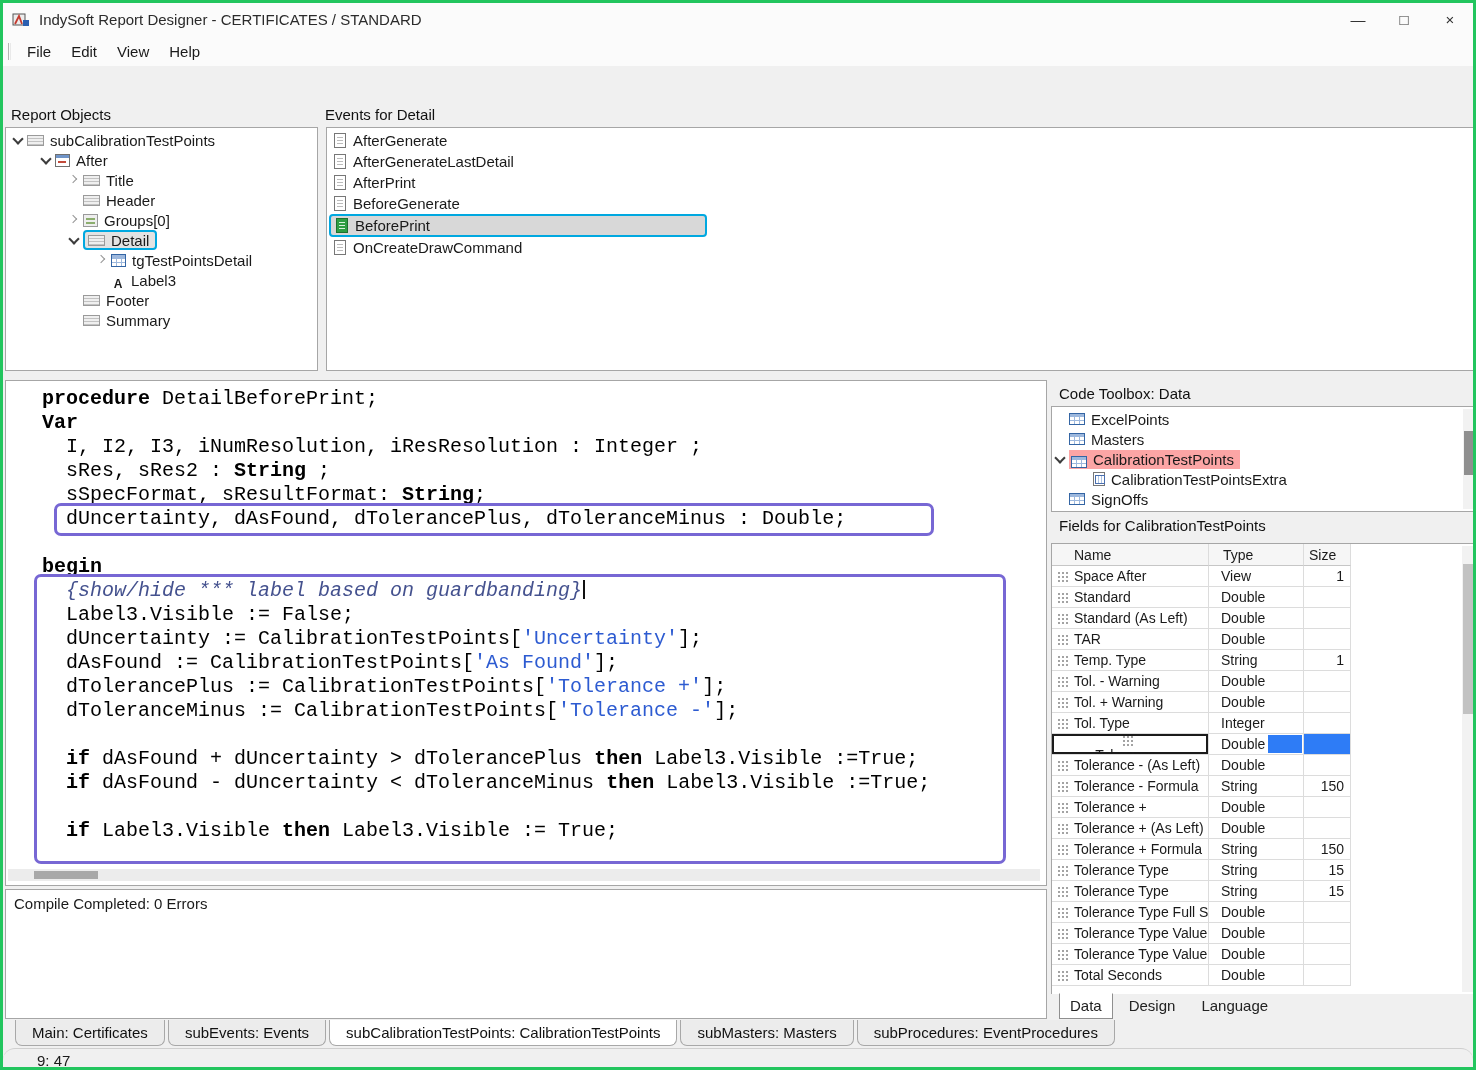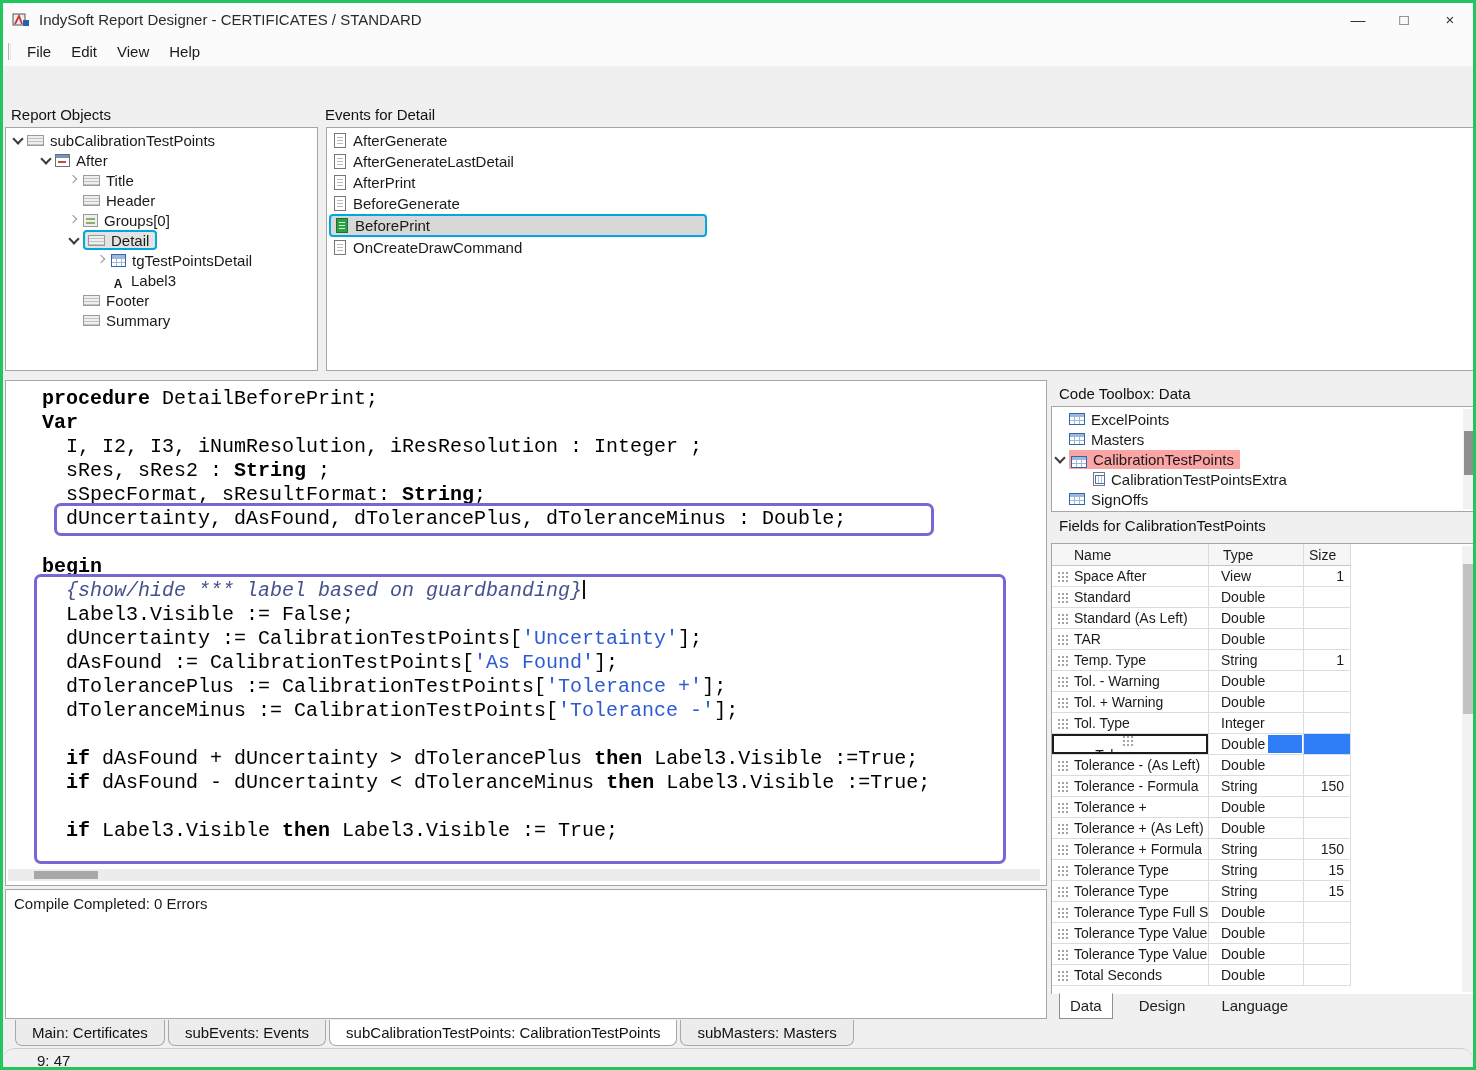--- a/index.html
+++ b/index.html
@@ -126,21 +126,21 @@
   .ghead .gc.size { justify-content:flex-start; }
   .dots { width:11px; height:13px; margin-right:6px; flex:none;
       background-image:radial-gradient(#a3a3a3 1px,transparent 1.3px); background-size:4px 4px; background-position:0 1px; }
   .gc.name.focuscell { box-shadow:inset 0 0 0 2px #1b1b1b;flex-direction:column; }
   .bfill { flex:1; align-self:stretch; background:var(--c-cellsel,#2e7cf6); margin:1px 1px 1px 3px; }
   .gc.size.bsel { background:var(--c-cellsel,#2e7cf6); color:#fff; }
   #fields-scroll { position:absolute; right:2px; top:2px; width:12px; height:446px; background:#f2f2f2; }
   #fields-scroll .thumb { position:absolute; top:18px; left:1px; width:10px; height:150px; background:#c2c2c2; }
 
   
-  #toolbox-tabs { position:absolute; left:1048px; top:991px; width:426px; height:27px; display:flex; padding-left:8px; gap:16px; background:#f0f0f0; align-items:flex-start; }
+  #toolbox-tabs { position:absolute; left:1048px; top:991px; width:426px; height:27px; display:flex; padding-left:8px; gap:6px; background:#f0f0f0; align-items:flex-start; }
   .tb-tab { font-size:15px; padding:3px 10px 4px; color:#222; }
   .tb-tab.active { background:#fff; border:1px solid #8f8f8f; border-top:1px solid #fff; margin-top:-1px; }
 
   
   #doc-tabs { position:absolute; left:0; top:1017px; width:100%; height:28px; display:flex; padding-left:12px; gap:3px; background:#f0f0f0; align-items:stretch; }
   .doc-tab { font-size:15px; padding:4px 16px 0; background:#ececec; border:1px solid #a8a8a8; border-top:none;
       border-radius:0 0 7px 7px; height:26px; color:#111; }
   .doc-tab.active { background:#fff; }
 
   
@@ -548,19 +548,20 @@
   <div id="toolbox-tabs">
       <div class="tb-tab active">Data</div>
       <div class="tb-tab">Design</div>
       <div class="tb-tab">Language</div>
     </div>
   <div id="doc-tabs">
       <div class="doc-tab">Main: Certificates</div>
       <div class="doc-tab">subEvents: Events</div>
       <div class="doc-tab active">subCalibrationTestPoints: CalibrationTestPoints</div>
       <div class="doc-tab">subMasters: Masters</div>
+      <div class="doc-tab">subProcedures: EventProcedures</div>
     </div>
 
   <div id="statusbar">
     <span id="status-pos">9: 47</span>
   </div>
 
 </div>
 
 </body></html>

